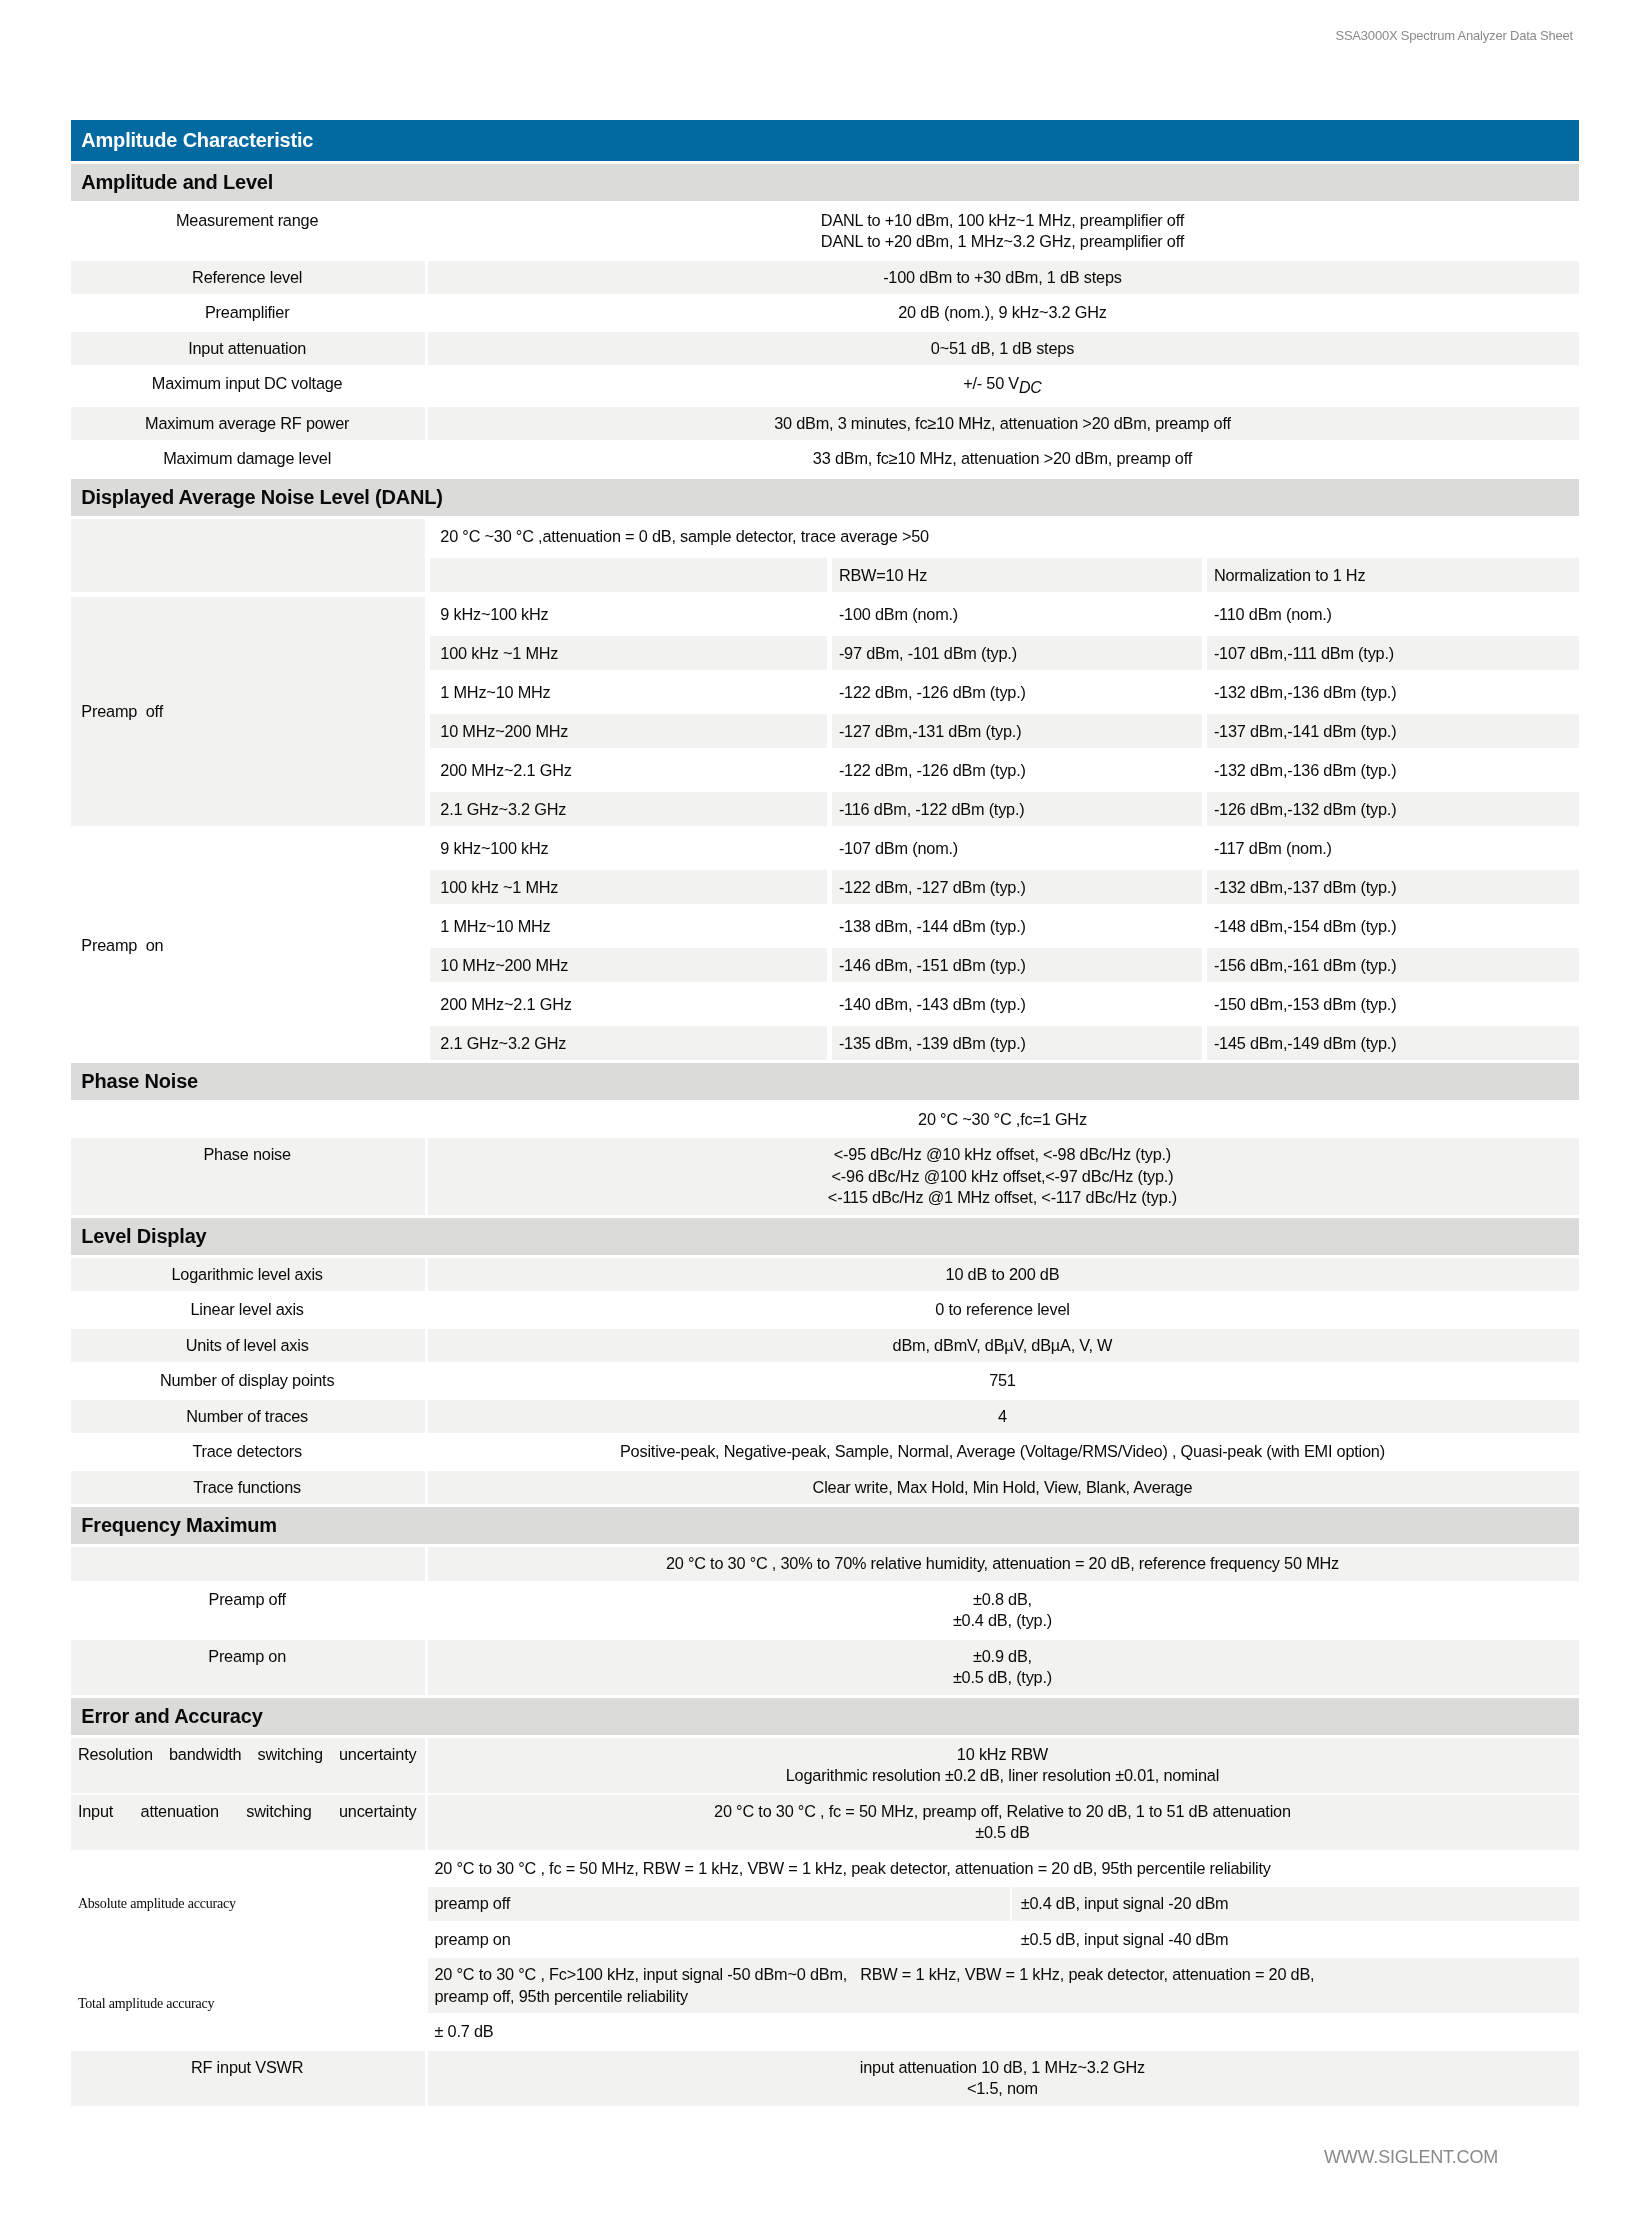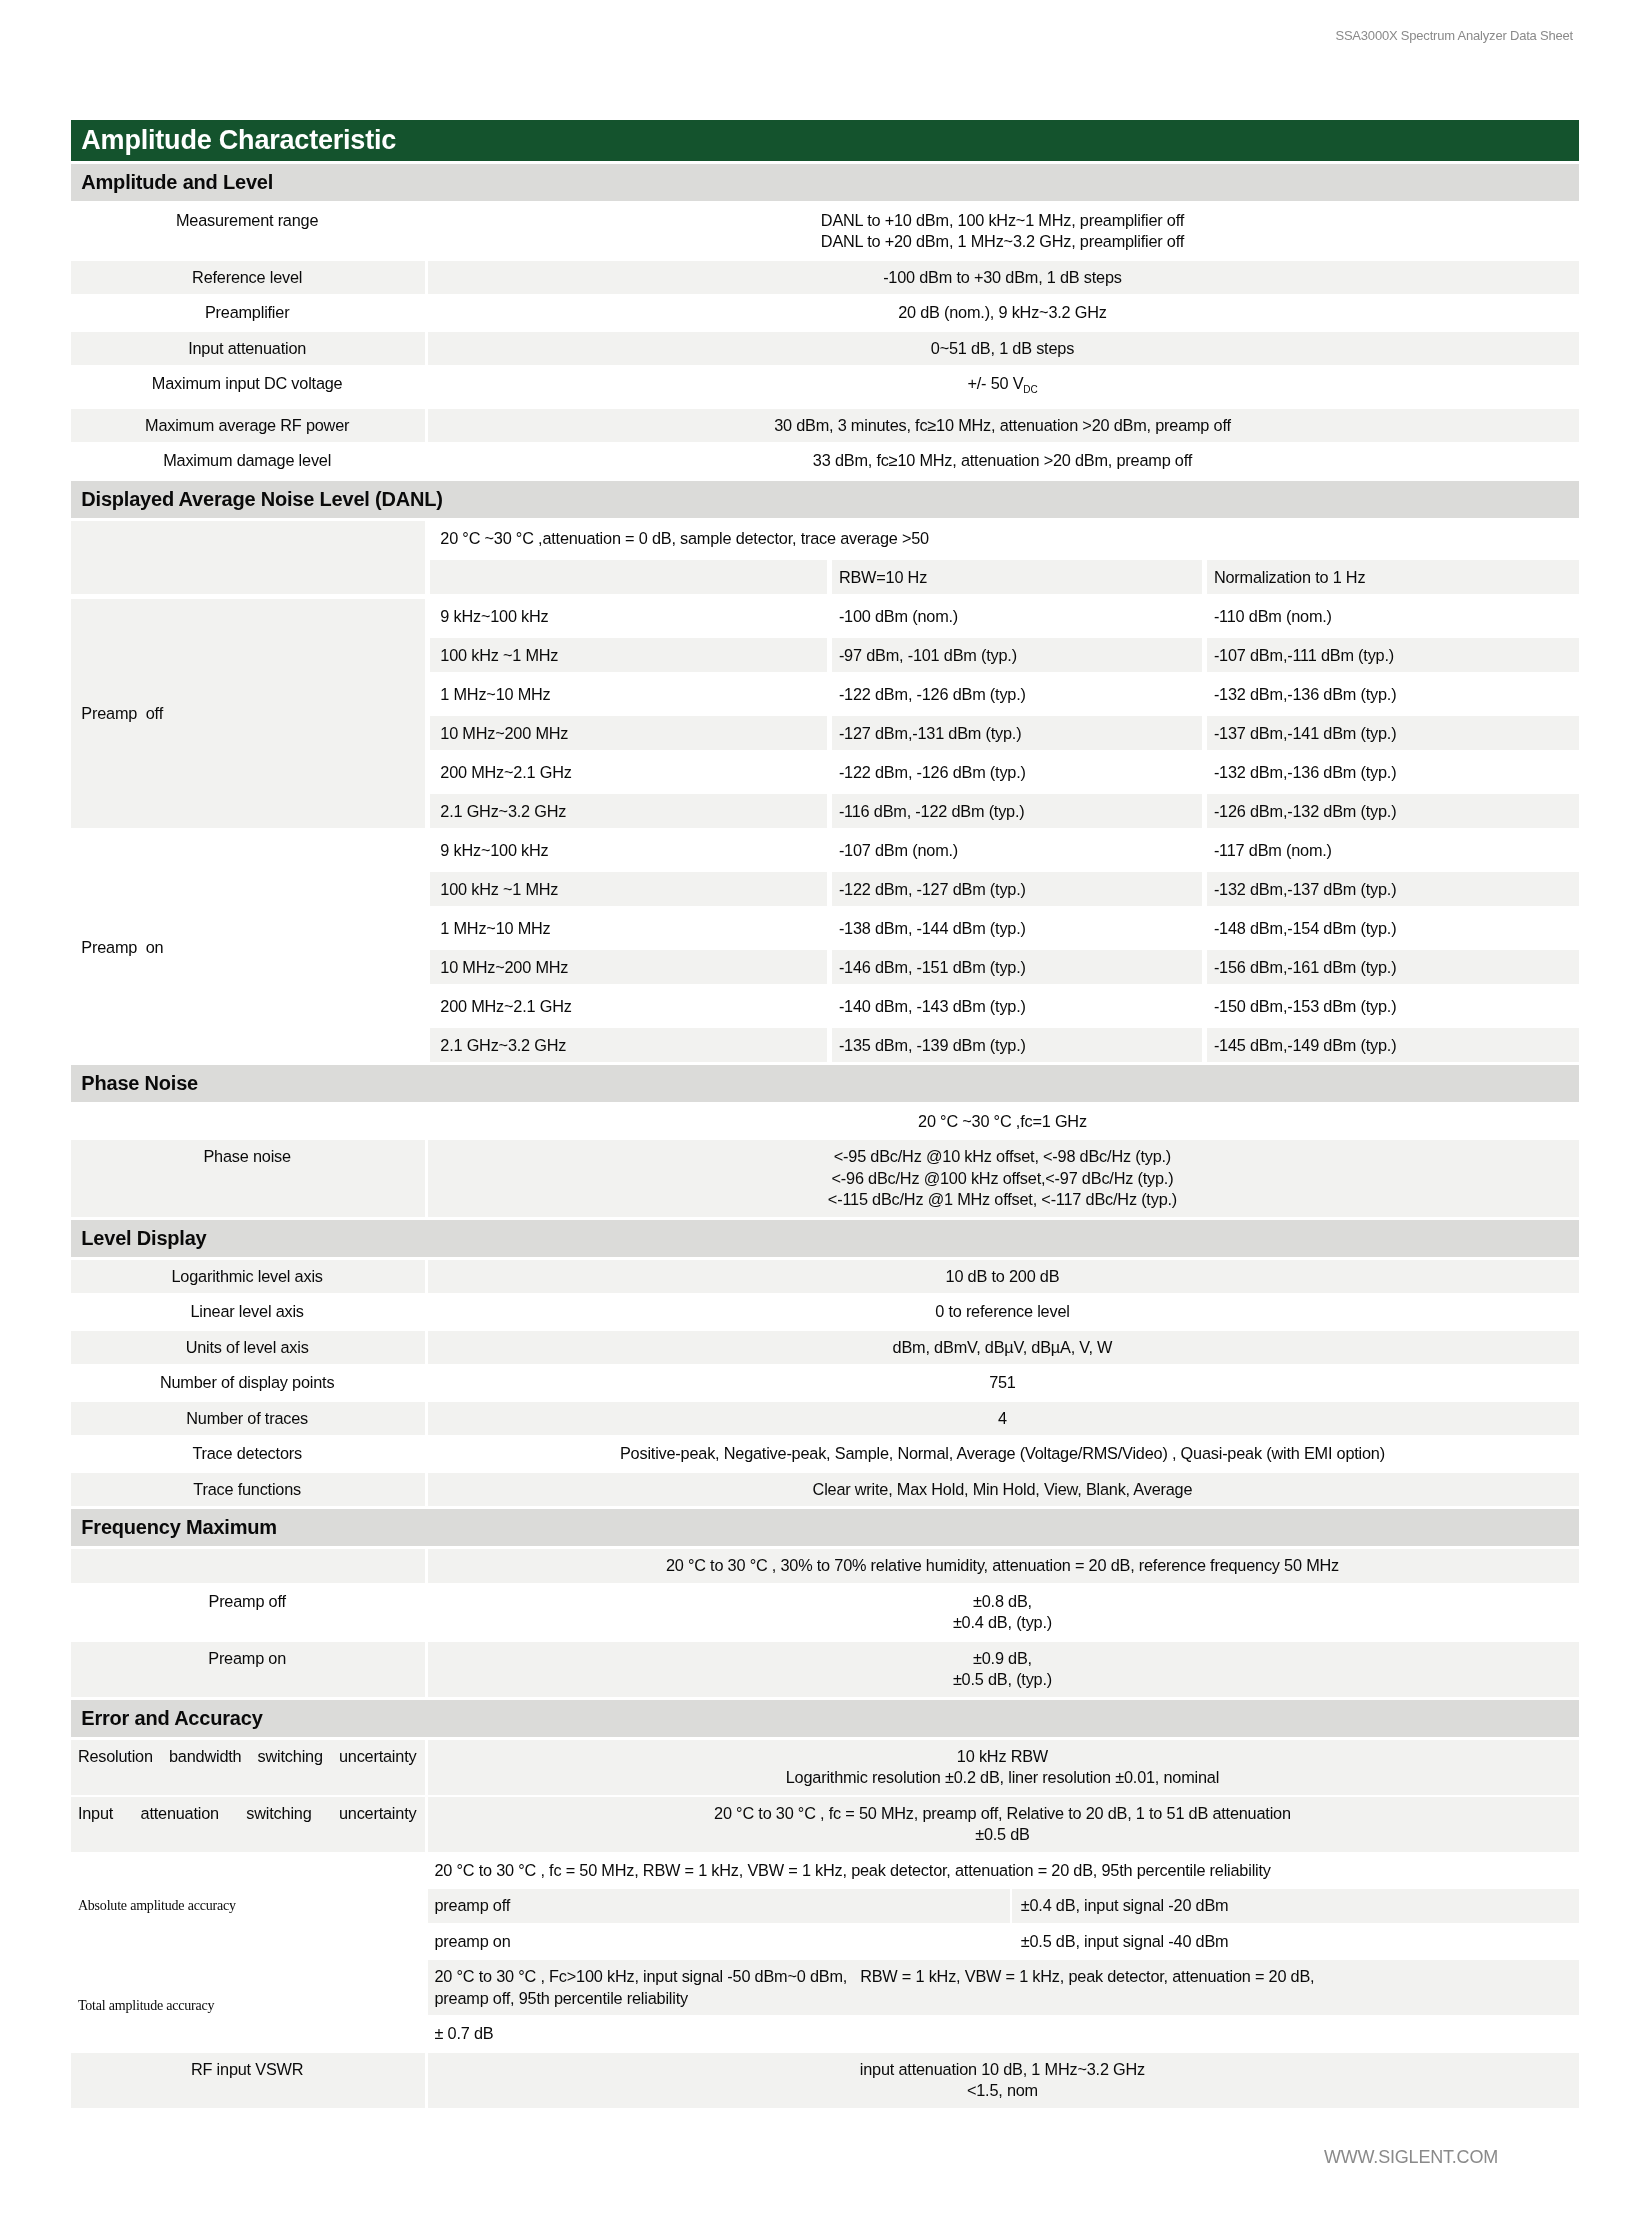--- a/index.html
+++ b/index.html
@@ -10,36 +10,36 @@
     letter-spacing:-0.2px; overflow:hidden;
   }
   .doc-header {
     position:absolute; top:27.5px; right:77px; font-size:13px; color:#8a8a8a;
   }
   .doc-footer {
     position:absolute; top:2147px; right:152px; font-size:18px; color:#8a8a8a;
   }
   .content { position:absolute; left:71px; top:120px; width:1508px; background:#ffffff; }
   .title-bar {
-    background:#14532d; color:#ffffff; font-weight:bold; font-size:27px;
+    background:#0369a1; color:#ffffff; font-weight:bold; font-size:20px;
     padding:6.9px 10.3px 7.7px 10.3px; line-height:26px;
   }
   .sec-header {
     background:#dbdbd9; font-weight:bold; font-size:20px; line-height:25px;
     padding:6px 10.3px; border-top:3.4px solid #fff; border-bottom:1.7px solid #fff;
   }
   .row { display:flex; border-top:2.6px solid #fff; }
   .cell { padding:6px 8.6px 6px 6.9px; font-size:16.3px; line-height:21.5px;text-align:center; }
   .cell.label { width:354px; flex:none; margin-right:2.6px; }
   .cell.value { flex:1 1 auto; }
   .cell.justify { text-align:justify; text-align-last:justify; }
   .bg-w { background:#ffffff; }
   .bg-g { background:#f2f2f0; }
   .vline { white-space:pre-wrap; }
-  sub { font-size:10px; }
+  sub { font-size:16px;font-style:italic; }
 
   
   .danl-grid {
     display:grid; grid-template-columns:354px 397px 370px 1fr;
     grid-auto-rows:34px; gap:5px; background:#ffffff; border-top:2.6px solid #fff;
   }
   .danl-cell {
     display:flex; align-items:center; font-size:16.3px; line-height:20.6px;
     padding:0 6.9px 0 10.3px; white-space:pre-wrap;
   }

